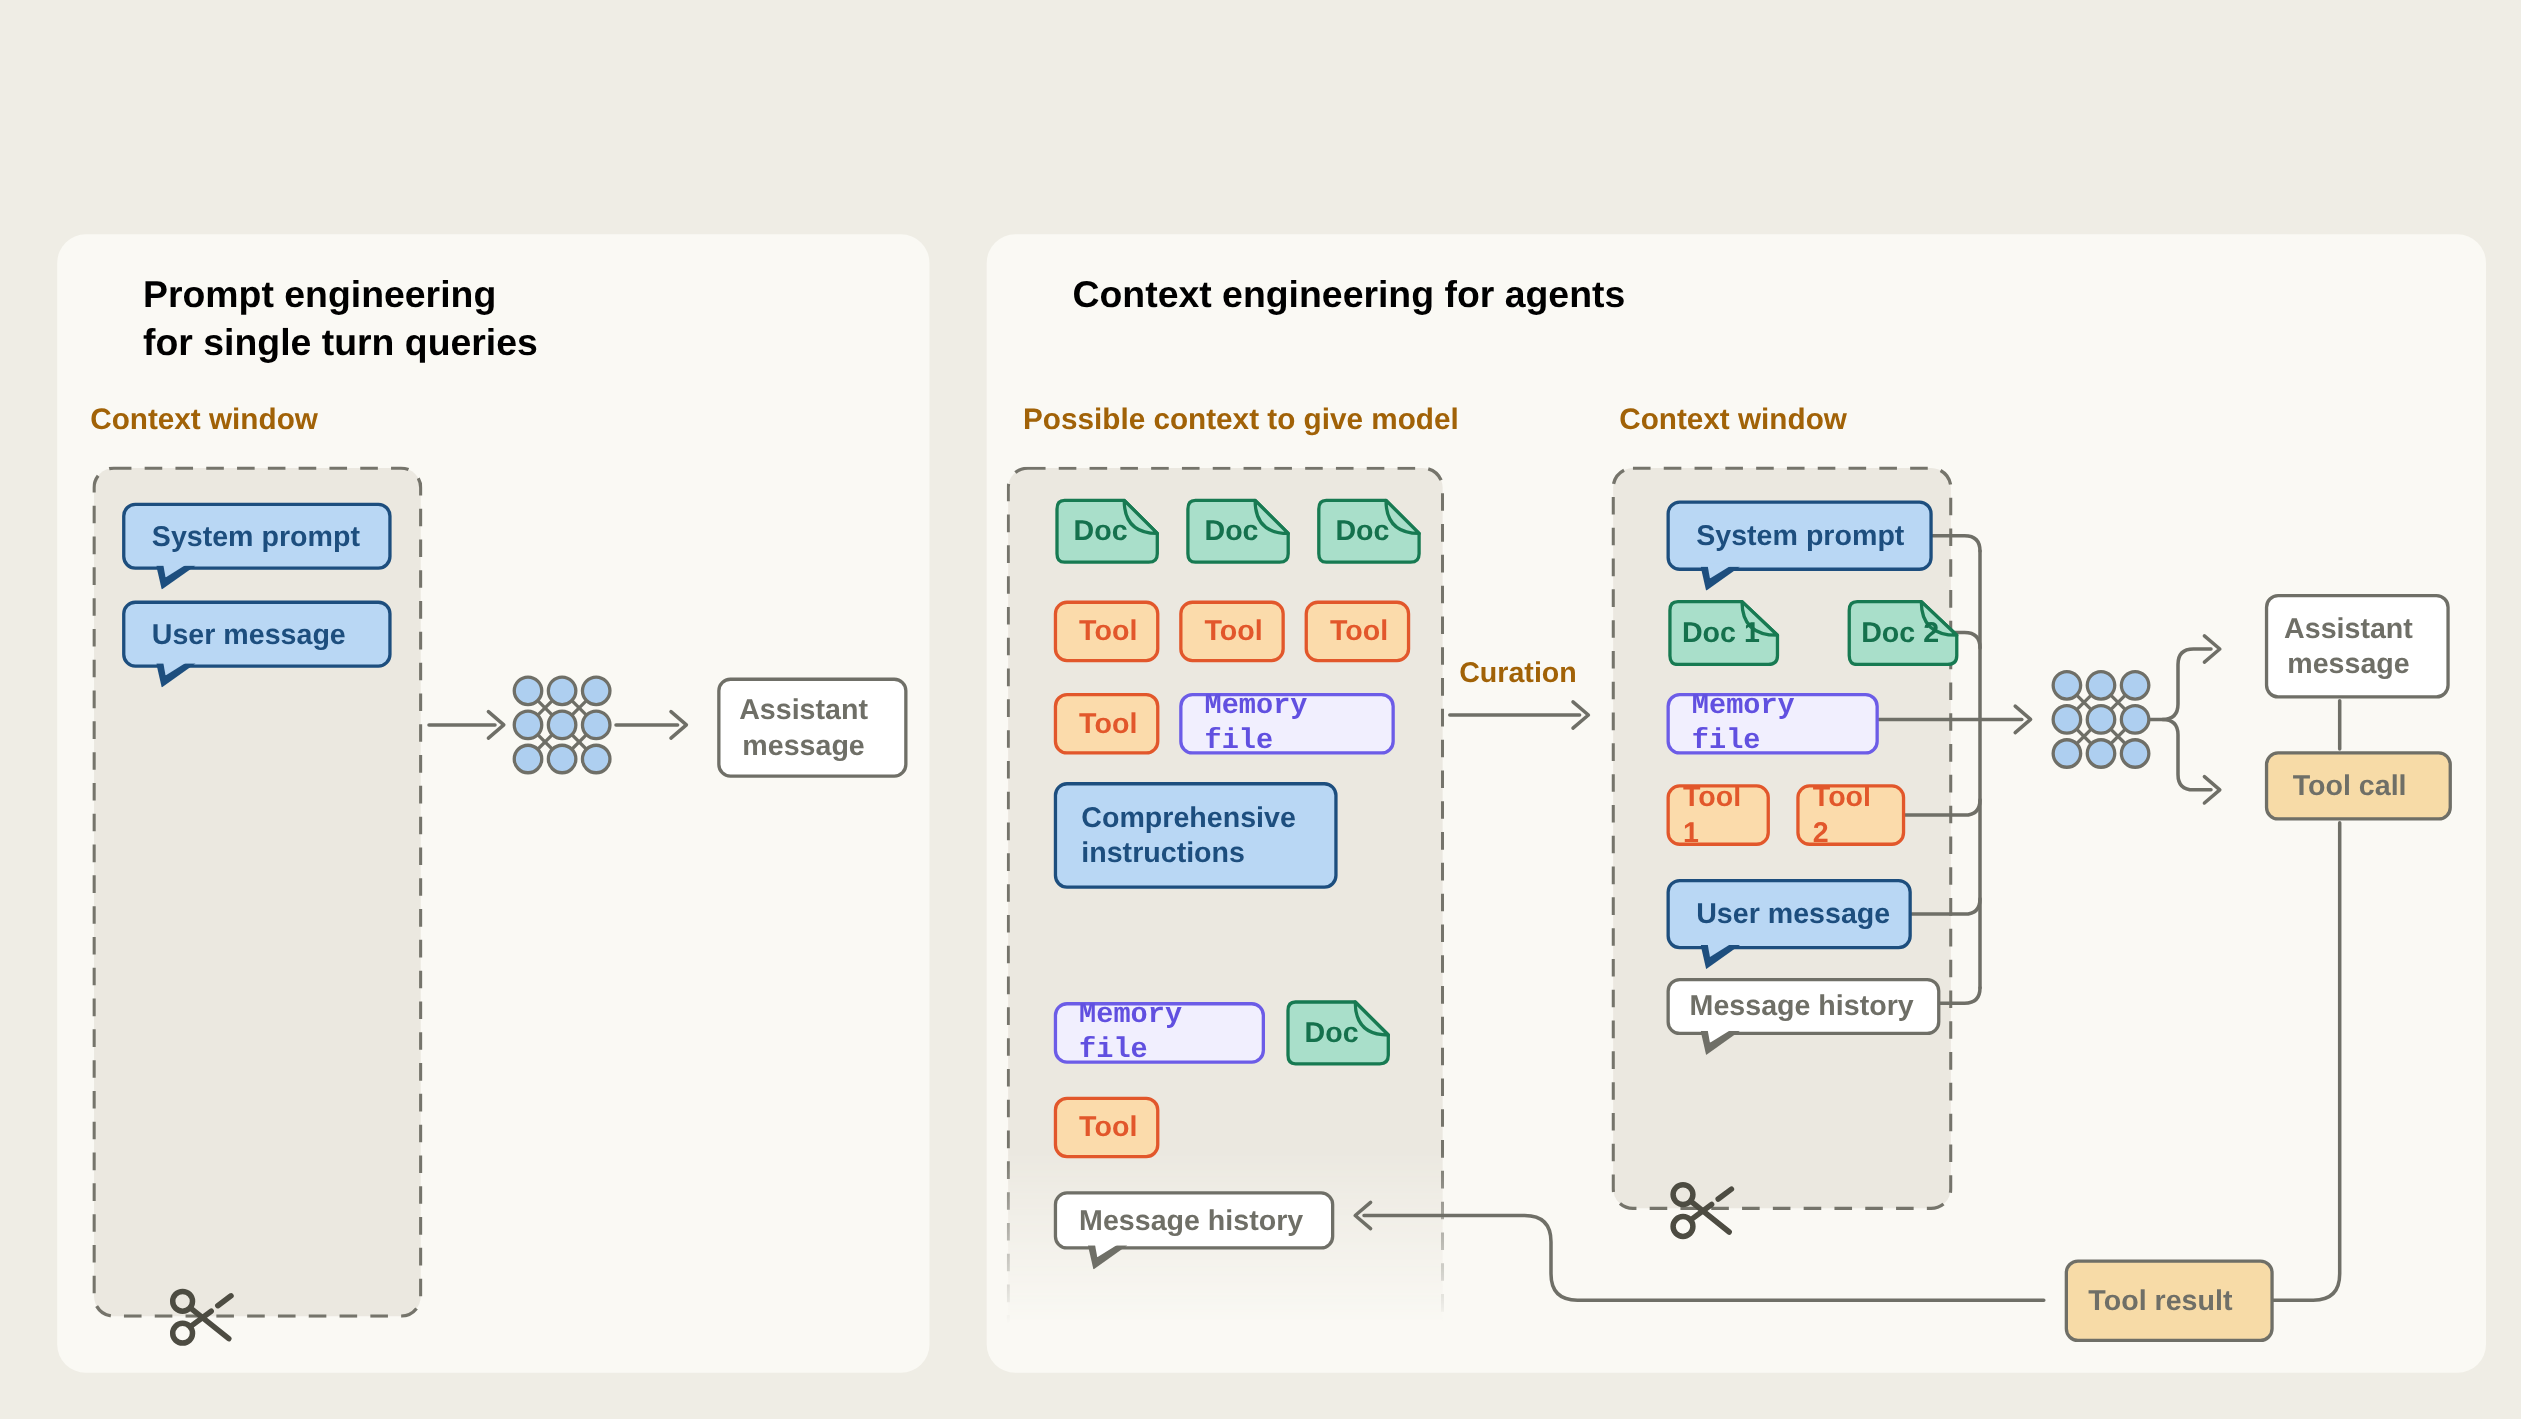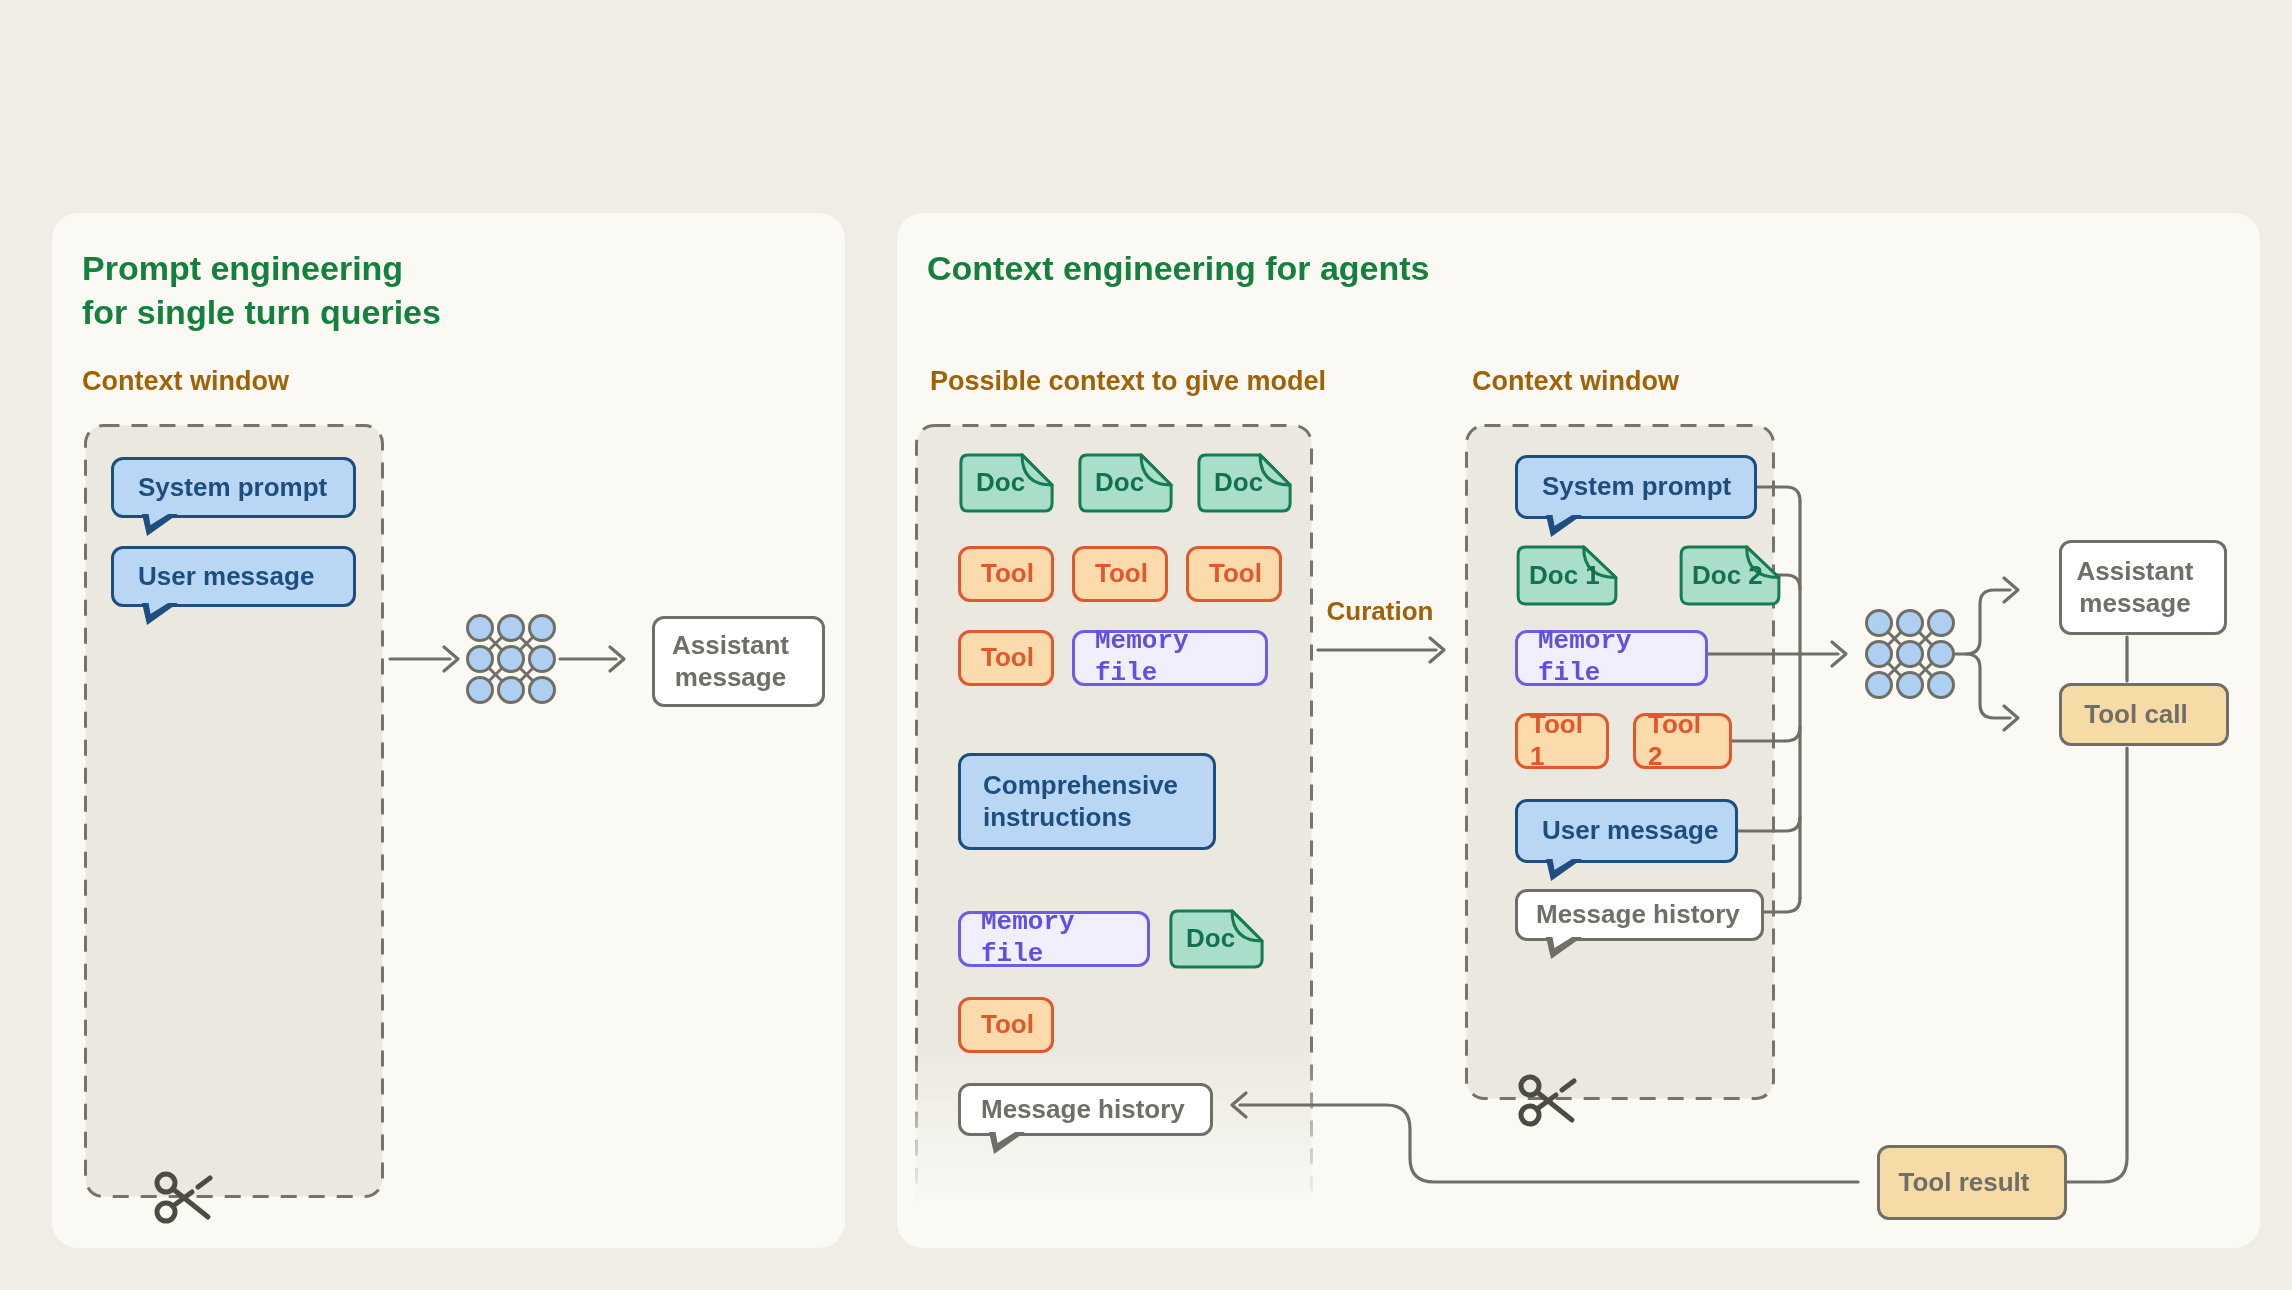--- a/index.html
+++ b/index.html
@@ -4,21 +4,21 @@
 <style>
   html,body{margin:0;padding:0;background:#EFEDE5;}
   #canvas{
     position:relative;width:2292px;height:1290px;background:#EFEDE5;overflow:hidden;
     font-family:"Liberation Sans","DejaVu Sans",sans-serif;
   }
   .abs{position:absolute;box-sizing:border-box;}
   
   .panel{background:#FAF9F4;border-radius:26px;}
   
-  .heading{color:#15803d;font-size:34px;font-weight:bold;line-height:1.3;}
+  .heading{color:#000000;font-size:34px;font-weight:bold;line-height:1.3;margin-left:48px;}
   .sublabel{color:#a16207;font-size:27px;font-weight:bold;}
   .title{
     width:100%;text-align:center;color:#191917;font-size:64px;font-weight:bold;letter-spacing:-1px;
   }
   
   .item{
     position:absolute;box-sizing:border-box;display:flex;align-items:center;
     font-size:26px;font-weight:bold;border-radius:12px;border:3px solid;line-height:1.22;
     padding-left:20px;padding-right:10px;
   }
@@ -197,21 +197,21 @@
     <span>Tool</span>
     </div>
 
   <div class="item orange" style="left:958px;top:630px;width:96px;height:56px;">
     <span>Tool</span>
     </div>
   <div class="item purple" style="left:1072px;top:630px;width:196px;height:56px;">
     <span>Memory file</span>
     </div>
 
-  <div class="item blue" style="left:958px;top:711px;width:258px;height:97px;padding-left:22px;margin-top:42px;">
+  <div class="item blue" style="left:958px;top:711px;width:258px;height:97px;padding-left:22px;">
     <span>Comprehensive instructions</span>
     </div>
 
 
   <div class="item purple" style="left:958px;top:911px;width:192px;height:56px;">
     <span>Memory file</span>
     </div>
   <div class="item doc" style="left:1168px;top:908px;width:97px;height:62px;">
     <svg class="shape" viewBox="0 0 100 64" preserveAspectRatio="none">
       <path class="doc-body" d="M10 3 H66 L97 34 V53 Q97 61 89 61 H10 Q3 61 3 53 V11 Q3 3 10 3 Z"></path>

